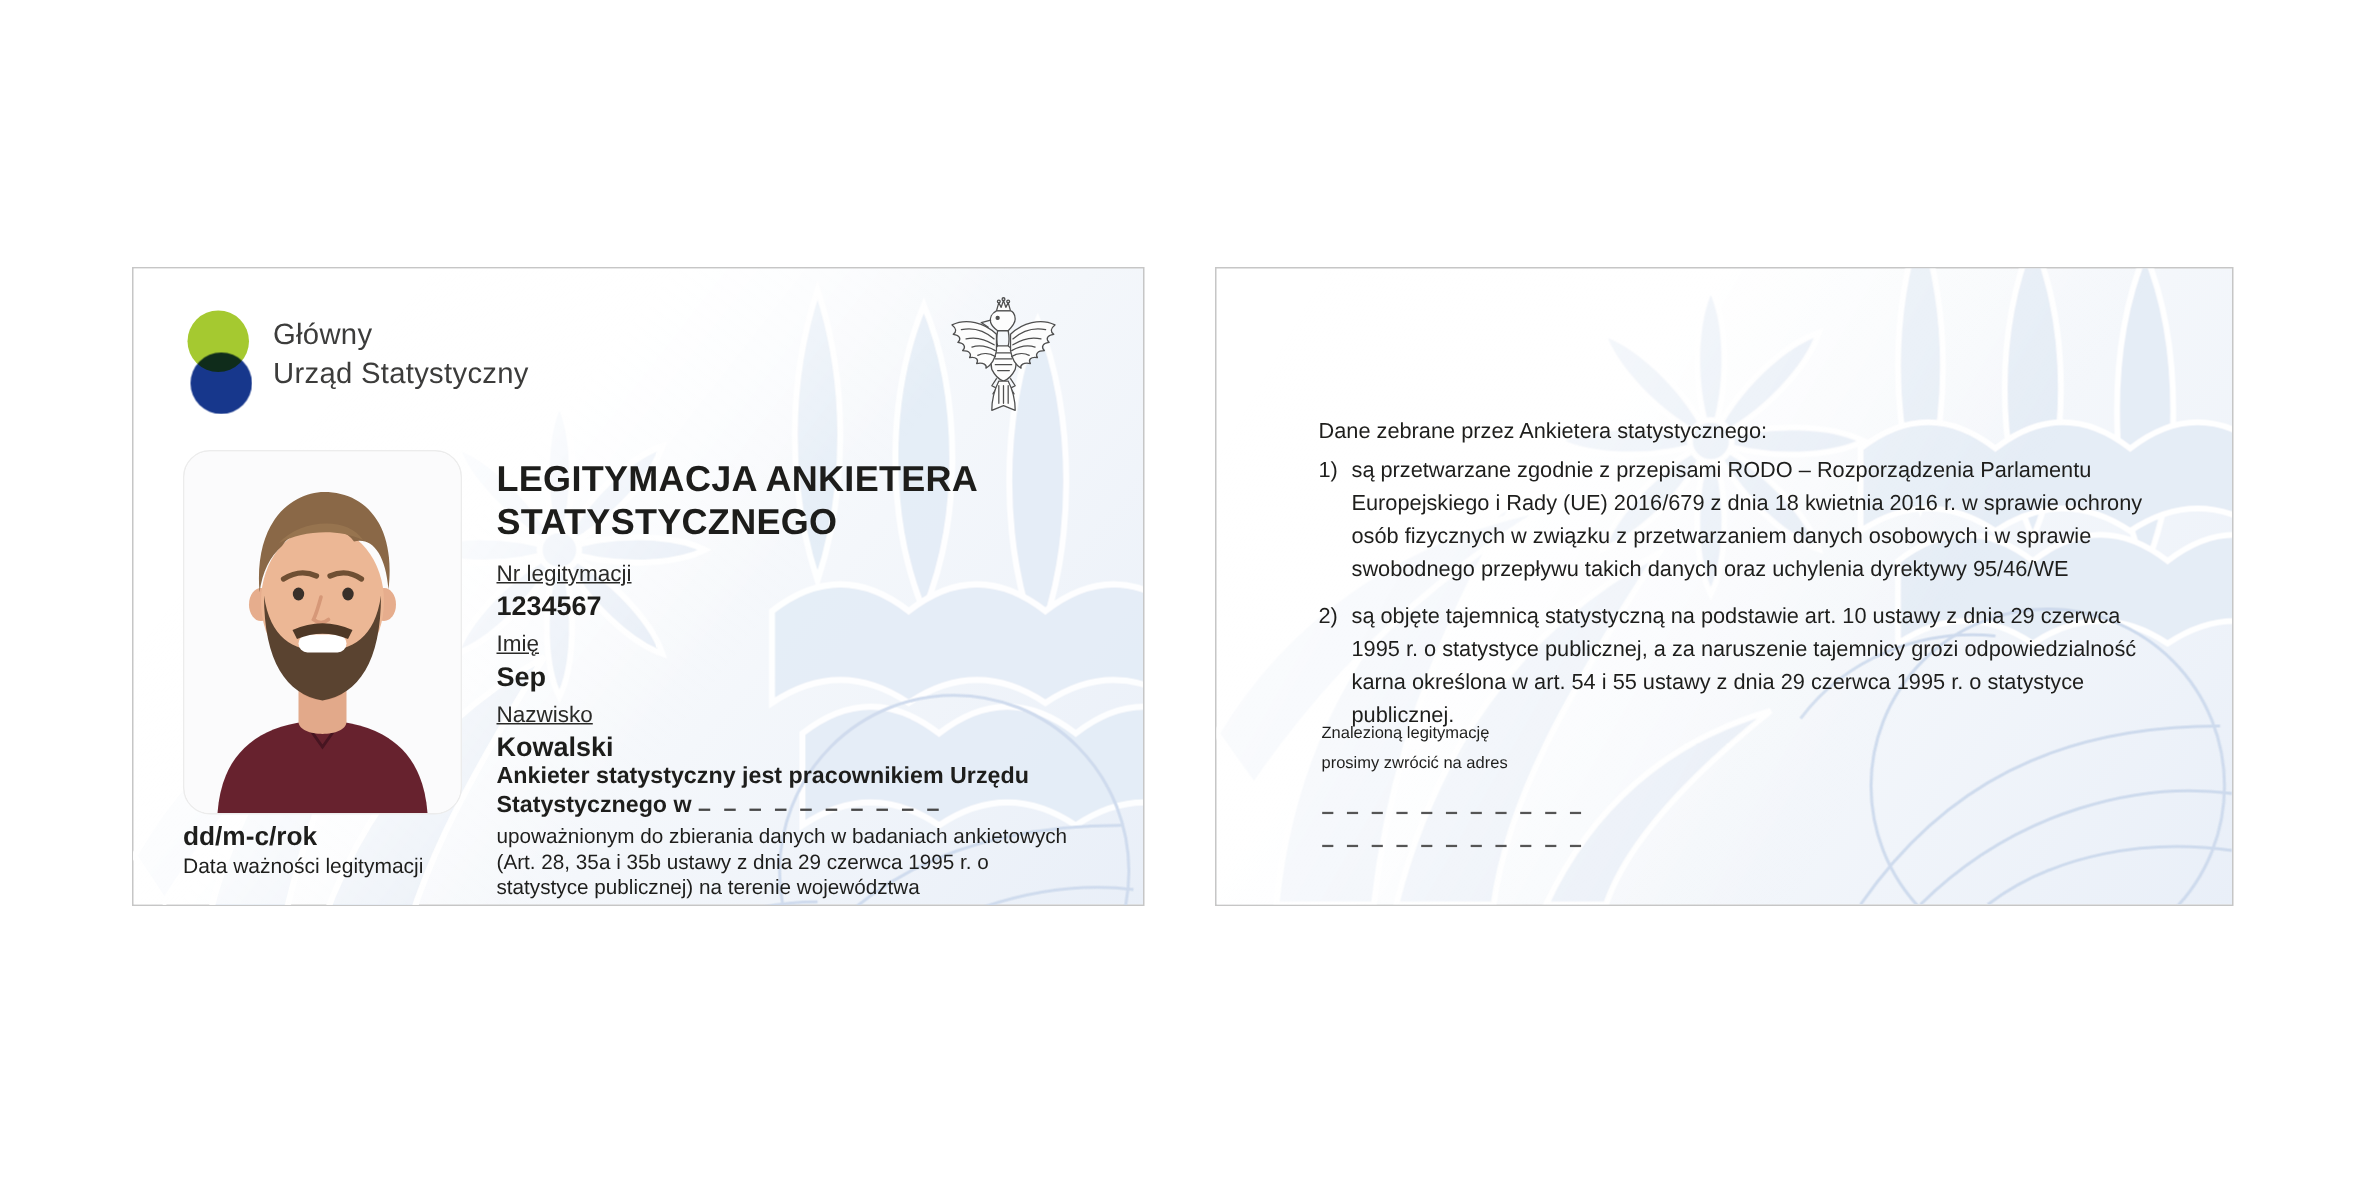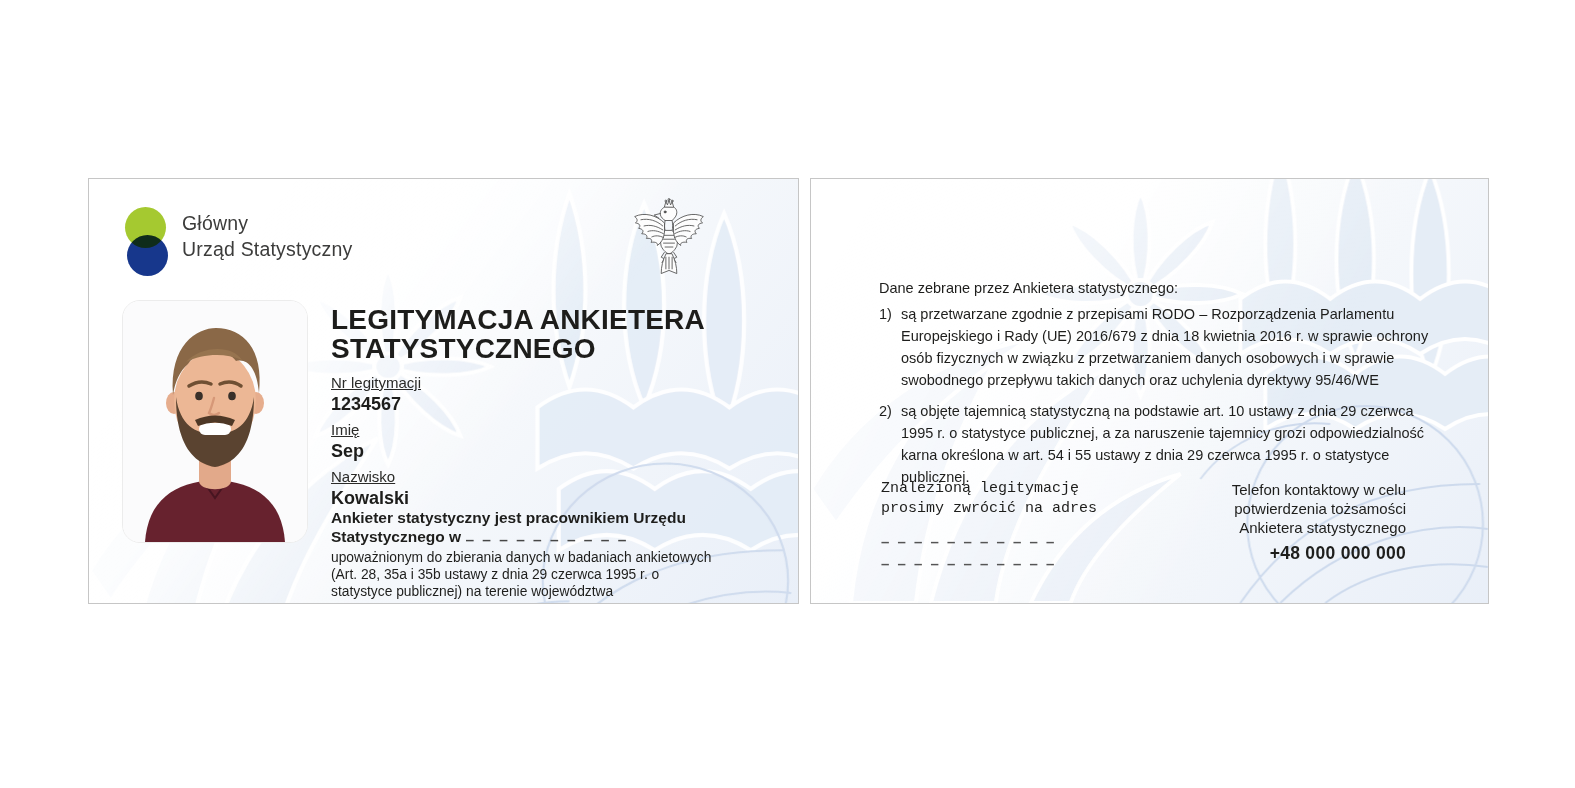--- a/index.html
+++ b/index.html
@@ -1,40 +1,40 @@
 <!DOCTYPE html>
 <html><head>
 <meta charset="utf-8">
 <style>
   html,body{margin:0;padding:0;background:#ffffff;}
   .page{position:relative;width:1575px;height:788px;background:#ffffff;overflow:hidden;
         font-family:"Liberation Sans", sans-serif;color:#1e1e1c;}
   .card{position:absolute;top:178px;height:424px;border:1px solid #c6c6c6;
         background:linear-gradient(130deg,#ffffff 30%,#f4f7fb 62%,#e9eff8 100%);overflow:hidden;}
-  .card-front{left:88px;width:673px;padding-left:36px;}
+  .card-front{left:88px;width:673px;}
   .card-back{left:810px;width:677px;}
   .wm{position:absolute;left:0;top:0;width:100%;height:100%;}
   .fade{position:absolute;inset:0;pointer-events:none;}
   .card-front .fade{background:linear-gradient(128deg,#ffffff 20%,rgba(255,255,255,.78) 36%,rgba(255,255,255,0) 60%);}
   .card-back .fade{background:linear-gradient(120deg,rgba(255,255,255,.92) 8%,rgba(255,255,255,.5) 38%,rgba(255,255,255,0) 68%);}
   .content{position:absolute;inset:0;}
 
   
   .logo-circle{position:absolute;width:41px;height:41px;border-radius:50%;}
   .logo-green{left:36px;top:28px;background:#a5c930;}
   .logo-navy{left:38px;top:56px;background:#17378c;mix-blend-mode:multiply;}
   .logo-text{position:absolute;left:93px;top:31px;font-size:19.5px;line-height:26px;color:#3c3c3b;letter-spacing:.2px;}
 
   .eagle{position:absolute;left:541px;top:14px;width:78px;height:94px;}
 
   .photo{position:absolute;left:33px;top:121px;width:184px;height:241px;border-radius:18px;
          background:#ffffff;border:1px solid #ececec;overflow:hidden;}
   .photo svg{display:block;width:100%;height:100%;}
 
-  .title{position:absolute;left:242px;top:126px;font-size:28px;font-weight:700;line-height:29px;letter-spacing:.2px;color:#1d1d1b;}
+  .title{position:absolute;left:242px;top:126px;font-size:24px;font-weight:700;line-height:29px;letter-spacing:.2px;color:#1d1d1b;}
   .fields{position:absolute;left:242px;top:194px;}
   .field{margin-bottom:4px;}
   .field-label{font-size:15px;line-height:19px;color:#2a2a28;text-decoration:underline;}
   .field-value{font-size:18px;font-weight:700;line-height:24px;color:#1d1d1b;}
 
   .employment{position:absolute;left:242px;top:330px;width:392px;}
   .emp-bold{font-size:15.5px;font-weight:700;line-height:18.5px;width:362px;}
   .emp-reg{font-size:13.8px;line-height:17px;margin-top:3px;}
 
   .blank{display:inline-block;transform:translateY(3px);letter-spacing:2px;font-weight:600;color:#474747;white-space:nowrap;}
@@ -44,21 +44,21 @@
   .validity-value{font-size:17.5px;font-weight:700;line-height:21px;}
   .validity-label{font-size:14px;line-height:18px;}
 
   
   .issuer{position:absolute;left:70px;top:40px;font-size:14.5px;font-weight:700;line-height:20px;white-space:nowrap;}
   .data-intro{position:absolute;left:68px;top:99px;font-size:14.5px;line-height:20px;text-align:right;}
   .items{position:absolute;left:68px;top:124px;width:560px;}
   .item{display:flex;margin-bottom:9px;}
   .item-num{width:22px;flex:none;font-size:14.5px;line-height:22px;}
   .item-text{width:535px;font-size:14.5px;line-height:22px;}
-  .return-block{position:absolute;left:70px;top:300px;font-size:15px;line-height:20px;font-family:Liberation Mono, monospace;}
+  .return-block{position:absolute;left:70px;top:300px;font-size:11px;line-height:20px;}
   .address-blanks{position:absolute;left:70px;top:352px;font-size:15px;}
   .phone-block{position:absolute;right:82px;top:301px;text-align:right;font-size:15px;line-height:19px;}
   .phone-number{margin-top:7px;font-size:17.5px;font-weight:700;letter-spacing:.3px;}
 </style>
 </head>
 <body>
 
 <div class="page">
 
   <div class="card card-front">
@@ -183,20 +183,24 @@
         <div class="emp-bold">
           <span>Ankieter statystyczny jest pracownikiem Urzędu Statystycznego w</span>
           <span class="blank">– – – – – – – – – –</span>
         </div>
         <div class="emp-reg">
           <span>upoważnionym do zbierania danych w badaniach ankietowych (Art. 28, 35a i 35b ustawy z dnia 29 czerwca 1995 r. o statystyce publicznej) na terenie województwa</span>
           <span class="blank">– – – – – – – – – – – –</span>
         </div>
       </div>
 
+      <div class="validity">
+        <div class="validity-value">dd/m-c/rok</div>
+        <div class="validity-label">Data ważności legitymacji</div>
+      </div>
     </div>
   </div>
 
   <div class="card card-back">
 
     <svg class="wm" viewBox="0 0 678 424" preserveAspectRatio="none">
       <g opacity="0.95">
         <g fill="#e7eef7" stroke="#ffffff" stroke-width="4">
           <path d="M40,424 C50,320 100,220 200,155 C145,245 115,335 105,424 Z"></path>
           <path d="M120,424 C145,325 200,240 295,190 C240,275 195,350 185,424 Z"></path>
@@ -250,22 +254,16 @@
       <div class="return-block">
         <div>Znalezioną legitymację</div>
         <div>prosimy zwrócić na adres</div>
       </div>
 
       <div class="address-blanks">
         <span class="blank blank-row">– – – – – – – – – – –</span>
         <span class="blank blank-row">– – – – – – – – – – –</span>
       </div>
 
-      <div class="phone-block">
-        <div>Telefon kontaktowy w celu</div>
-        <div>potwierdzenia tożsamości</div>
-        <div>Ankietera statystycznego</div>
-        <div class="phone-number">+48 000 000 000</div>
-      </div>
     </div>
   </div>
 
 </div>
 
 </body></html>

